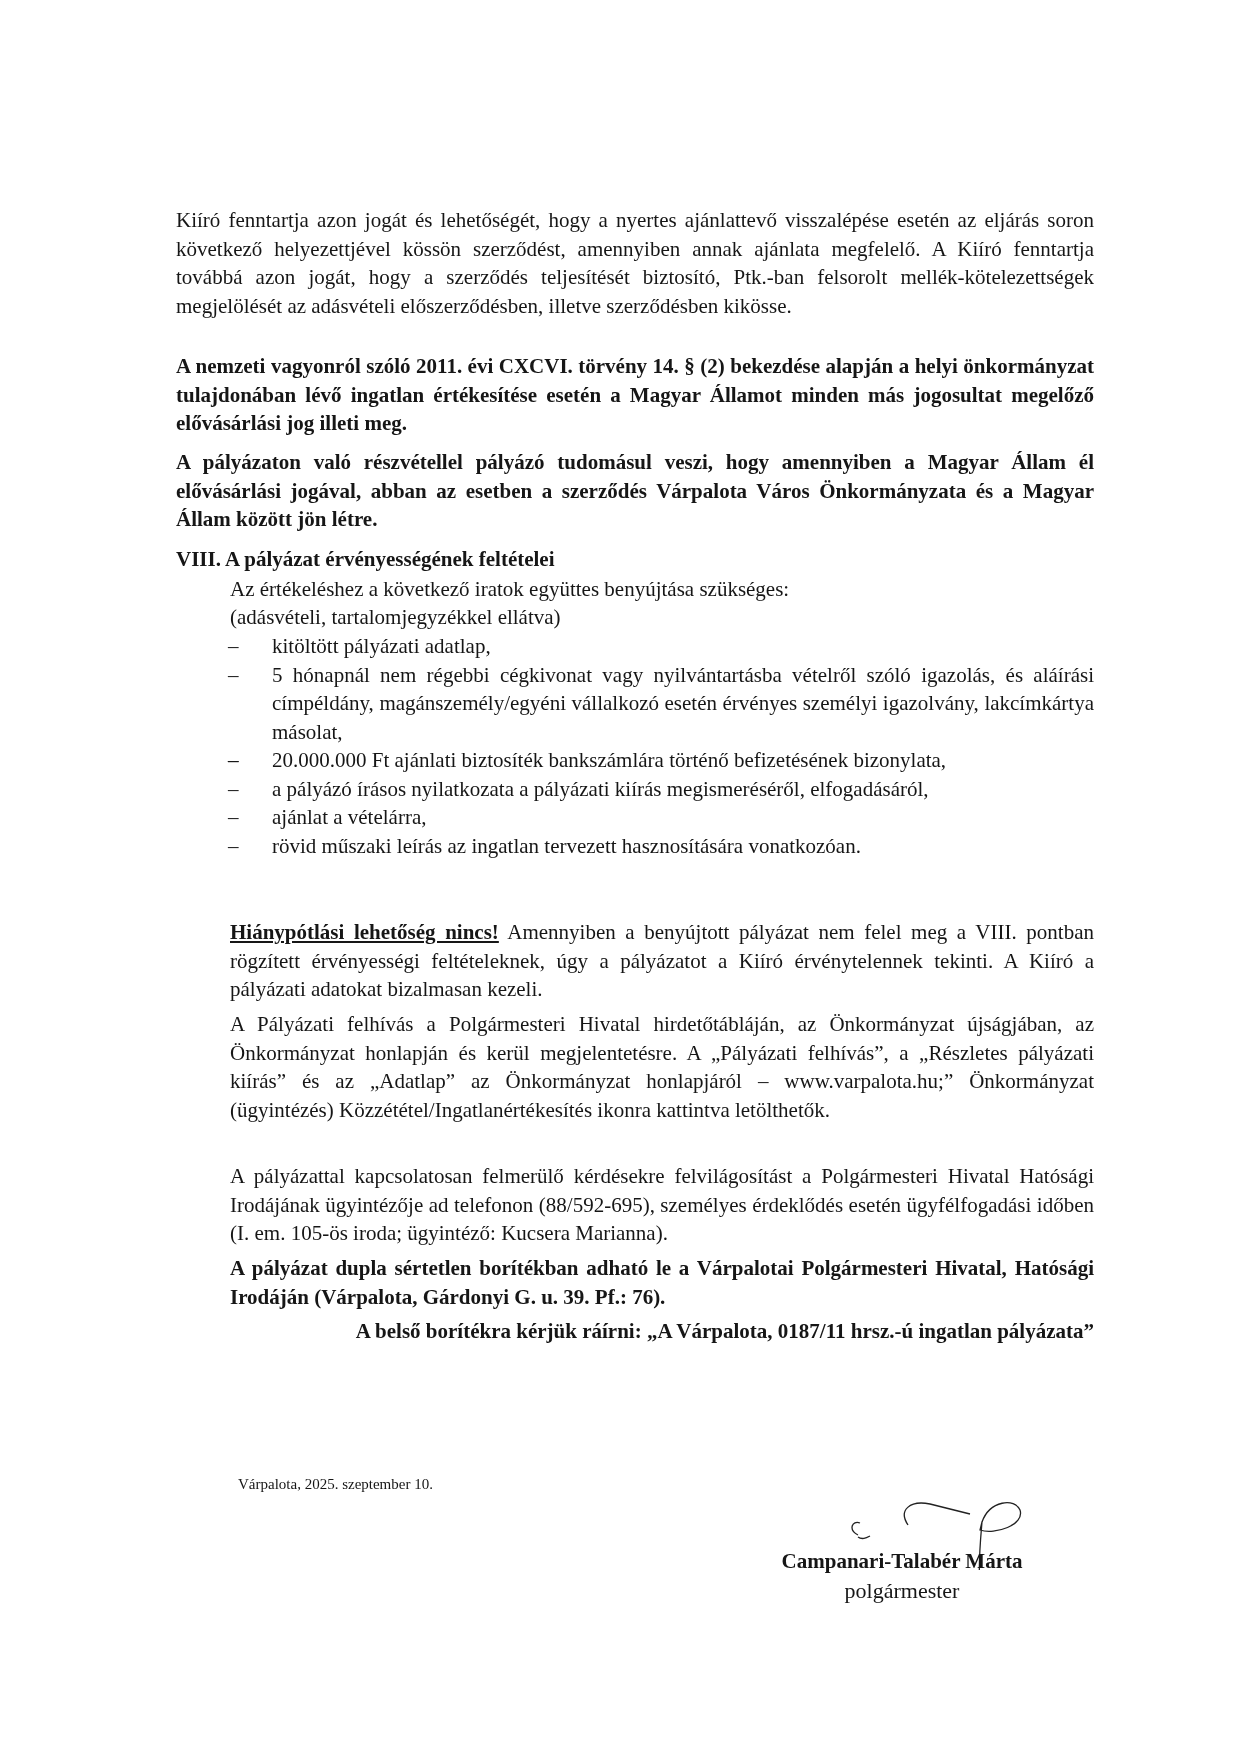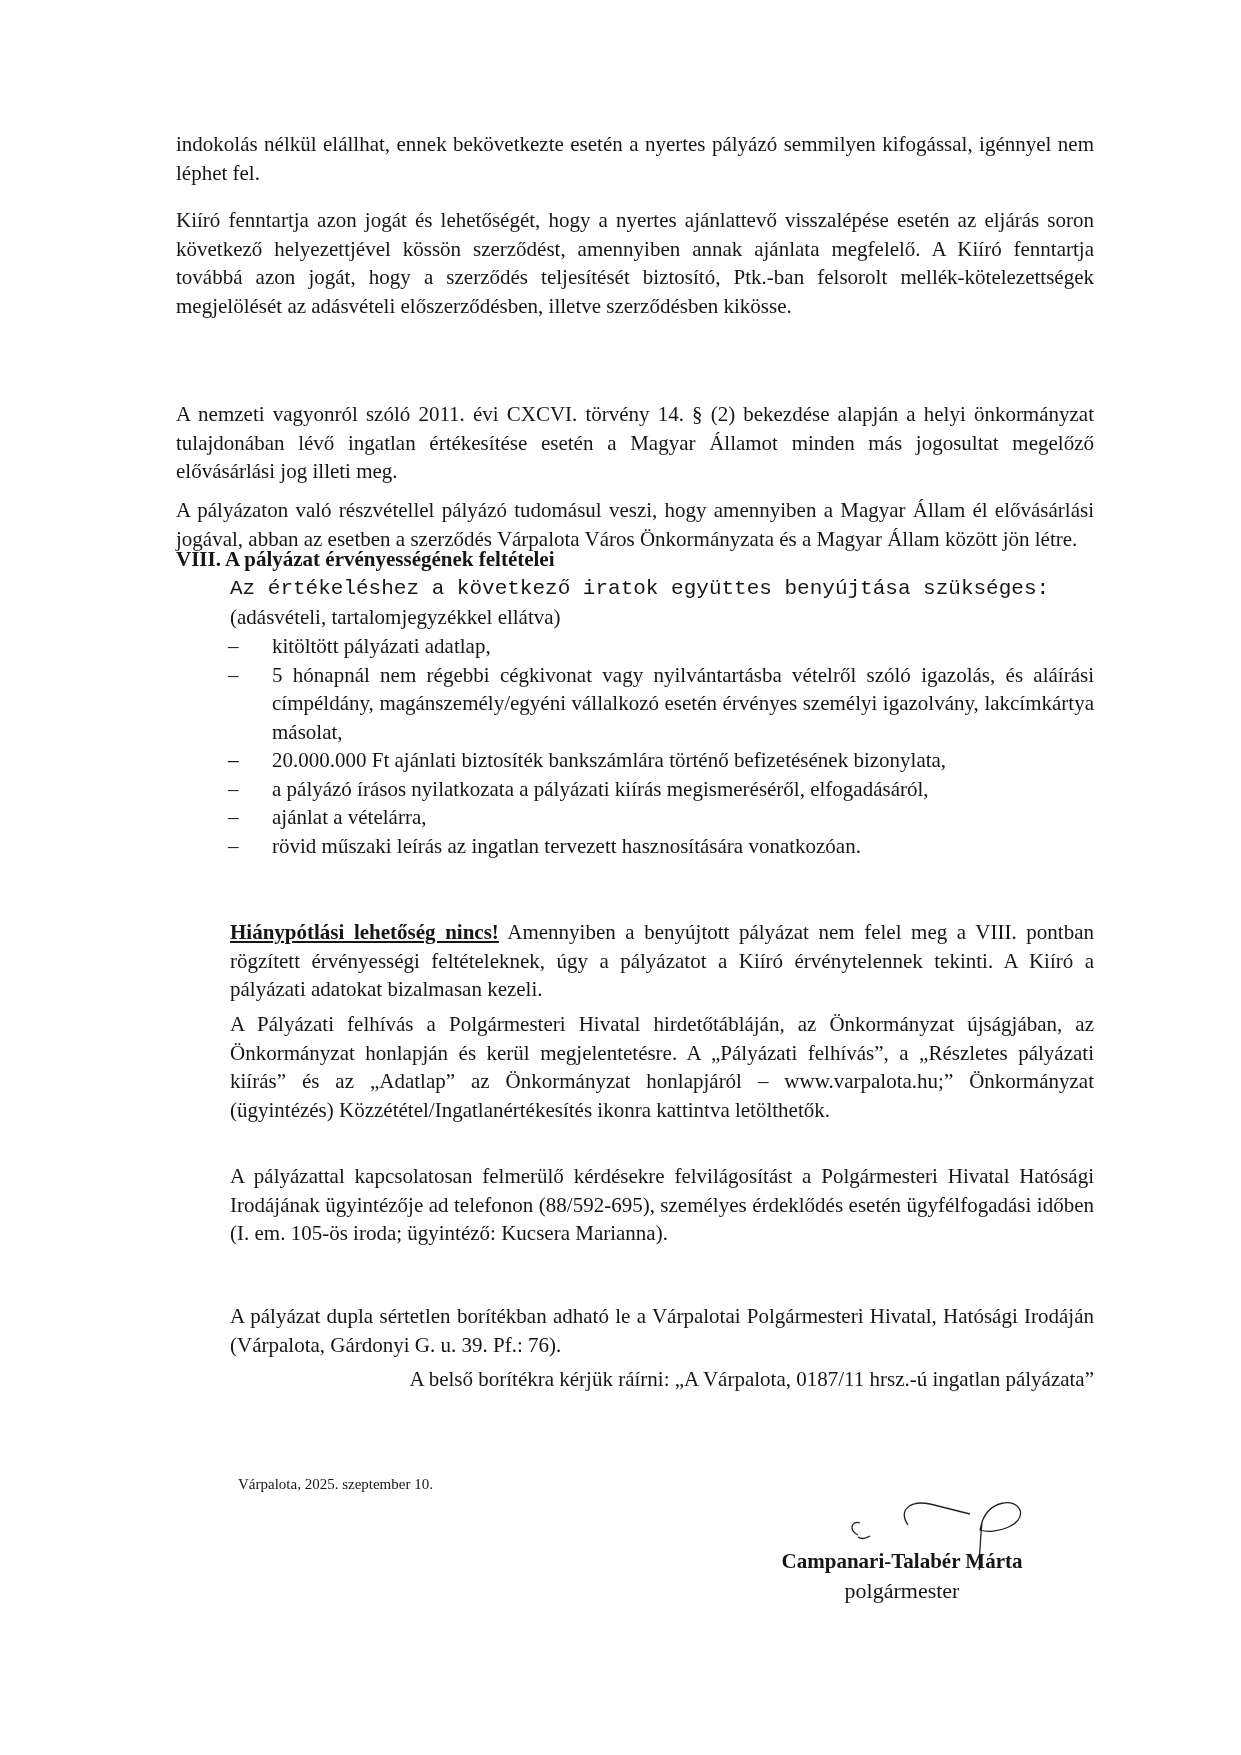--- a/index.html
+++ b/index.html
@@ -7,47 +7,46 @@
     width: 1241px; height: 1755px; position: relative; overflow: hidden;
     font-family: "Liberation Serif", "DejaVu Serif", serif;
     color: #161616;
   }
   .page { position: absolute; left: 0; top: 0; width: 1241px; height: 1755px; }
   .p {
     position: absolute; left: 176px; width: 918px;
     font-size: 21px; line-height: 28.5px; text-align: justify;
     margin: 0;
   }
-  .p.bold { font-weight: normal; margin-top: 48px; }
+  .p.bold { font-weight: bold; }
   .indent { left: 230px; width: 864px; }
   .list { position: absolute; left: 228px; width: 866px; margin: 0; padding: 0; list-style: none; font-size: 21px; line-height: 28.5px; }
   .list li { position: relative; padding-left: 44px; text-align: justify; }
   .list li .dash { position: absolute; left: 0; top: 0; }
   .u { text-decoration: underline; font-weight: bold; }
   .sig-date { position: absolute; left: 238px; top: 1476px; font-size: 15px; }
   .sig-name { position: absolute; left: 752px; top: 1549px; width: 300px; text-align: center; font-size: 21px; font-weight: bold; }
   .sig-title { position: absolute; left: 752px; top: 1578px; width: 300px; text-align: center; font-size: 22px; }
   .signature { position: absolute; left: 830px; top: 1490px; width: 230px; height: 80px; }
 </style>
 </head>
 <body>
 
 <div class="page">
 
-  <p class="p" style="top:130px;">indokolás nélkül elállhat, ennek bekövetkezte esetén a nyertes pályázó semmilyen kifogással, igénnyel nem léphet fel.</p>
 
   <p class="p" style="top:206px;">Kiíró fenntartja azon jogát és lehetőségét, hogy a nyertes ajánlattevő visszalépése esetén az eljárás soron következő helyezettjével kössön szerződést, amennyiben annak ajánlata megfelelő. A Kiíró fenntartja továbbá azon jogát, hogy a szerződés teljesítését biztosító, Ptk.-ban felsorolt mellék-kötelezettségek megjelölését az adásvételi előszerződésben, illetve szerződésben kikösse.</p>
 
   <p class="p bold" style="top:352px;">A nemzeti vagyonról szóló 2011. évi CXCVI. törvény 14. § (2) bekezdése alapján a helyi önkormányzat tulajdonában lévő ingatlan értékesítése esetén a Magyar Államot minden más jogosultat megelőző elővásárlási jog illeti meg.</p>
 
   <p class="p bold" style="top:448px;">A pályázaton való részvétellel pályázó tudomásul veszi, hogy amennyiben a Magyar Állam él elővásárlási jogával, abban az esetben a szerződés Várpalota Város Önkormányzata és a Magyar Állam között jön létre.</p>
 
   <p class="p" style="top:545px; font-weight:bold;">VIII. A pályázat érvényességének feltételei</p>
 
-  <p class="p indent" style="top:575px; text-align:left;font-family:Liberation Mono, monospace;">Az értékeléshez a következő iratok együttes benyújtása szükséges:</p>
+  <p class="p indent" style="top:575px; text-align:left;">Az értékeléshez a következő iratok együttes benyújtása szükséges:</p>
   <p class="p indent" style="top:603px; text-align:left;">(adásvételi, tartalomjegyzékkel ellátva)</p>
 
   <ul class="list" style="top:632px;">
     <li><span class="dash">–</span><span>kitöltött pályázati adatlap,</span></li>
     <li><span class="dash">–</span><span>5 hónapnál nem régebbi cégkivonat vagy nyilvántartásba vételről szóló igazolás, és aláírási címpéldány, magánszemély/egyéni vállalkozó esetén érvényes személyi igazolvány, lakcímkártya másolat,</span></li>
     <li><span class="dash">–</span></li>
     <li><span class="dash">–</span><span>20.000.000 Ft ajánlati biztosíték bankszámlára történő befizetésének bizonylata,</span></li>
     <li><span class="dash">–</span><span>a pályázó írásos nyilatkozata a pályázati kiírás megismeréséről, elfogadásáról,</span></li>
     <li><span class="dash">–</span><span>ajánlat a vételárra,</span></li>
     <li><span class="dash">–</span><span>rövid műszaki leírás az ingatlan tervezett hasznosítására vonatkozóan.</span></li>

